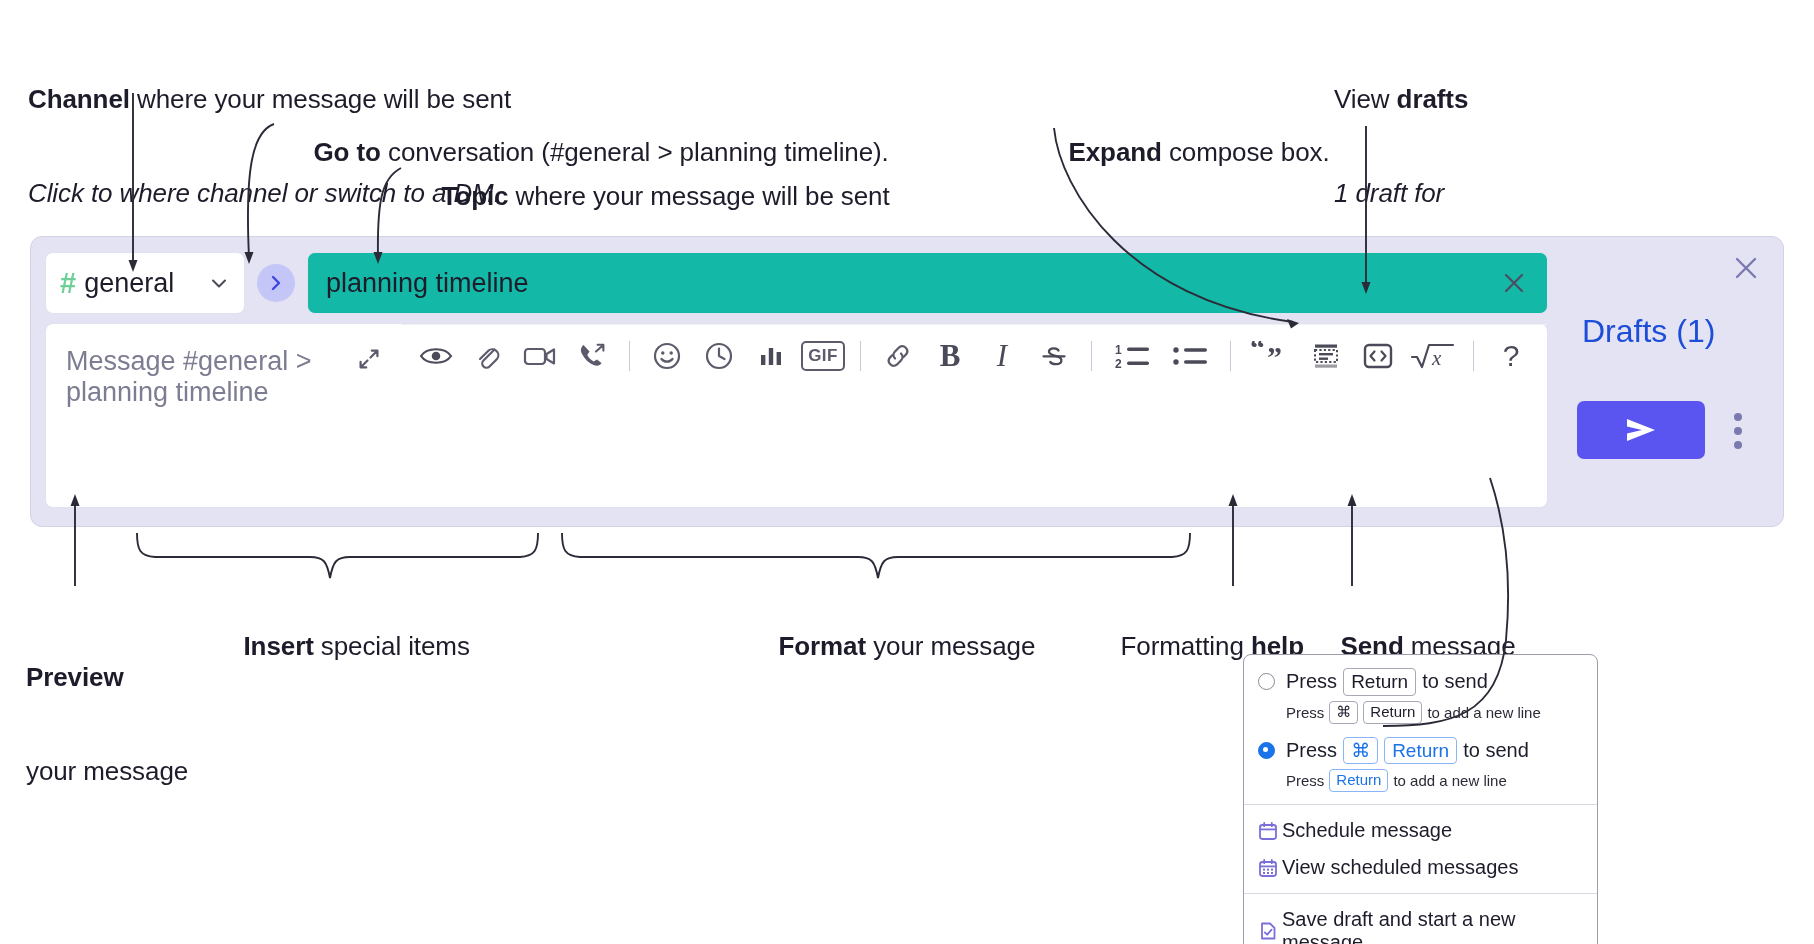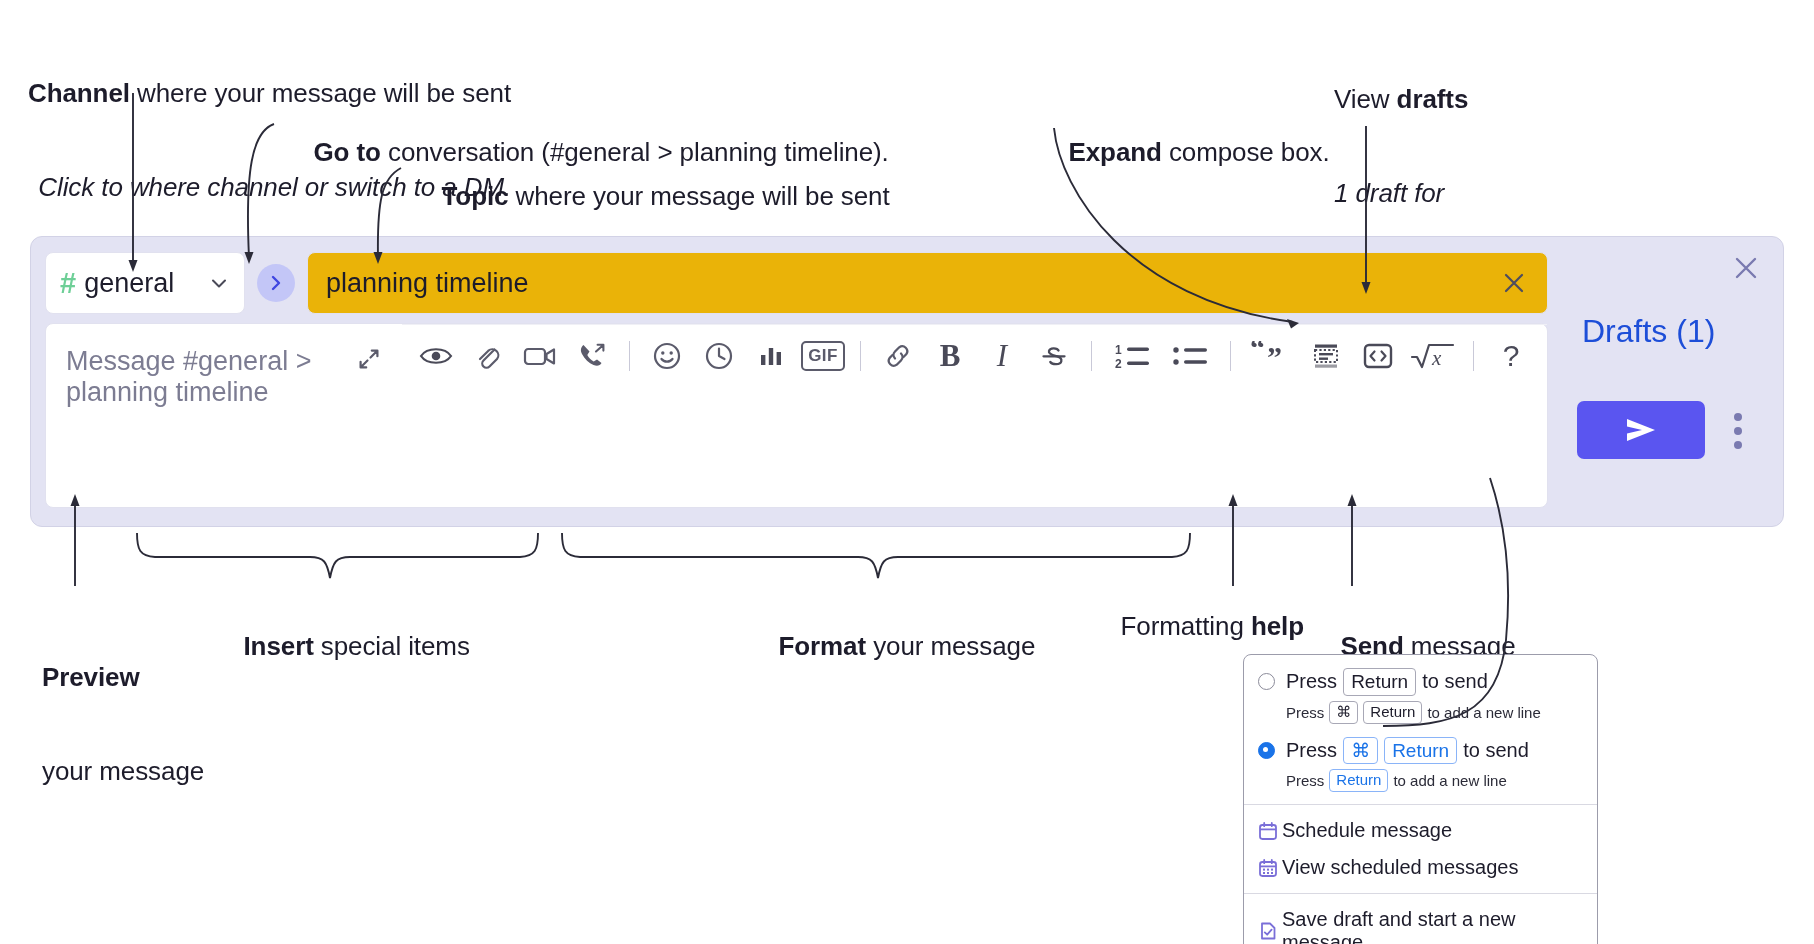--- a/index.html
+++ b/index.html
@@ -65,21 +65,21 @@
   #goto-btn {
     width: 38px; height: 38px; border-radius: 50%;
     background: #c3c6f7;
     margin: 0 12px;
     display: flex; align-items: center; justify-content: center;
     cursor: pointer; flex: 0 0 auto;
   }
 
   #topic-field {
     flex: 1; height: 62px;
-    background: #eab308;
+    background: #14b8a6;
     border: 1px solid #e1e1ef;
     border-radius: 8px;
     display: flex; align-items: center;
     padding: 0 16px 0 18px;
   }
   #topic-value { flex: 1; font-size: 27px; color: #1d1c2b; }
   #topic-clear { width: 34px; height: 34px; display: flex; align-items: center; justify-content: center; cursor: pointer; }
 
   
   #message-box {
@@ -188,21 +188,21 @@
     display: flex; align-items: center; gap: 4px;
     padding: 7px 14px; font-size: 20px; color: #1d1c2b; cursor: pointer;
   }
   .opt-item .oicon { width: 20px; height: 20px; flex: 0 0 auto; display:flex; }
 </style>
 </head>
 <body>
 
 <div id="root">
 
-  <div class="anno" style="left:28px; top:16px;text-align:right;">
+  <div class="anno" style="left:28px; top:22px;">
     <div><b>Channel</b><span> where your message will be sent</span></div>
     <div><i>Click to where channel or switch to a DM.</i></div>
   </div>
 
   <div class="anno" style="left:285px; top:106px;">
     <b>Go to</b><span> conversation (#general &gt; planning timeline).</span>
   </div>
 
   <div class="anno" style="left:1040px; top:106px;">
     <b>Expand</b><span> compose box.</span>
@@ -421,34 +421,34 @@
       </svg>
     </div>
 
     <div id="compose-more">
       <span></span>
       <span></span>
       <span></span>
     </div>
   </div>
 
-  <div class="anno" style="left:42px; top:600px;">
+  <div class="anno" style="left:26px; top:600px;">
     <div><b>Preview</b></div>
     <div><span>your message</span></div>
   </div>
 
   <div class="anno" style="left:215px; top:600px;">
     <b>Insert</b><span> special items</span>
   </div>
 
   <div class="anno" style="left:750px; top:600px;">
     <b>Format</b><span> your message</span>
   </div>
 
-  <div class="anno" style="left:1092px; top:580px;">
+  <div class="anno" style="left:1092px; top:600px;">
     <span>Formatting </span><b>help</b>
   </div>
 
   <div class="anno" style="left:1312px; top:600px;">
     <b>Send</b><span> message</span>
   </div>
 
   <div class="anno" style="left:1388px; top:672px; font-weight:700;">
     <div>Compose</div>
     <div>options</div>

